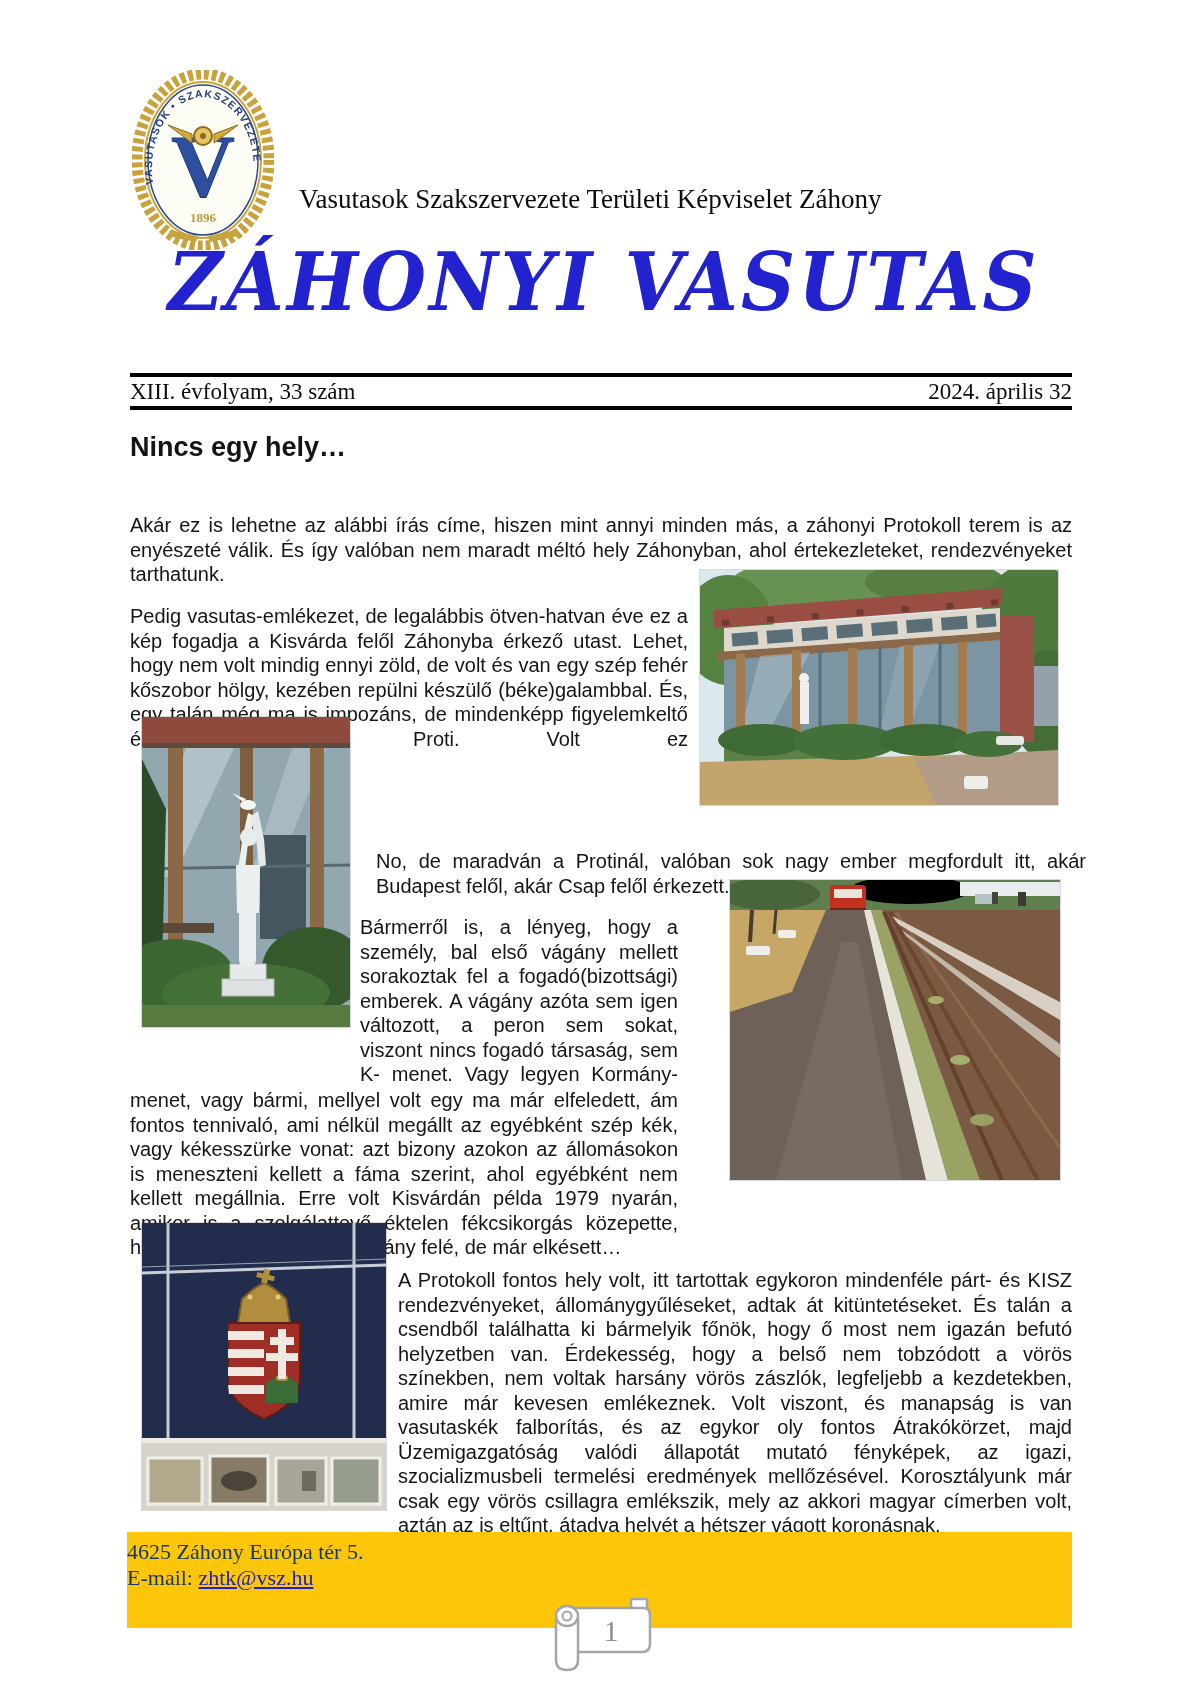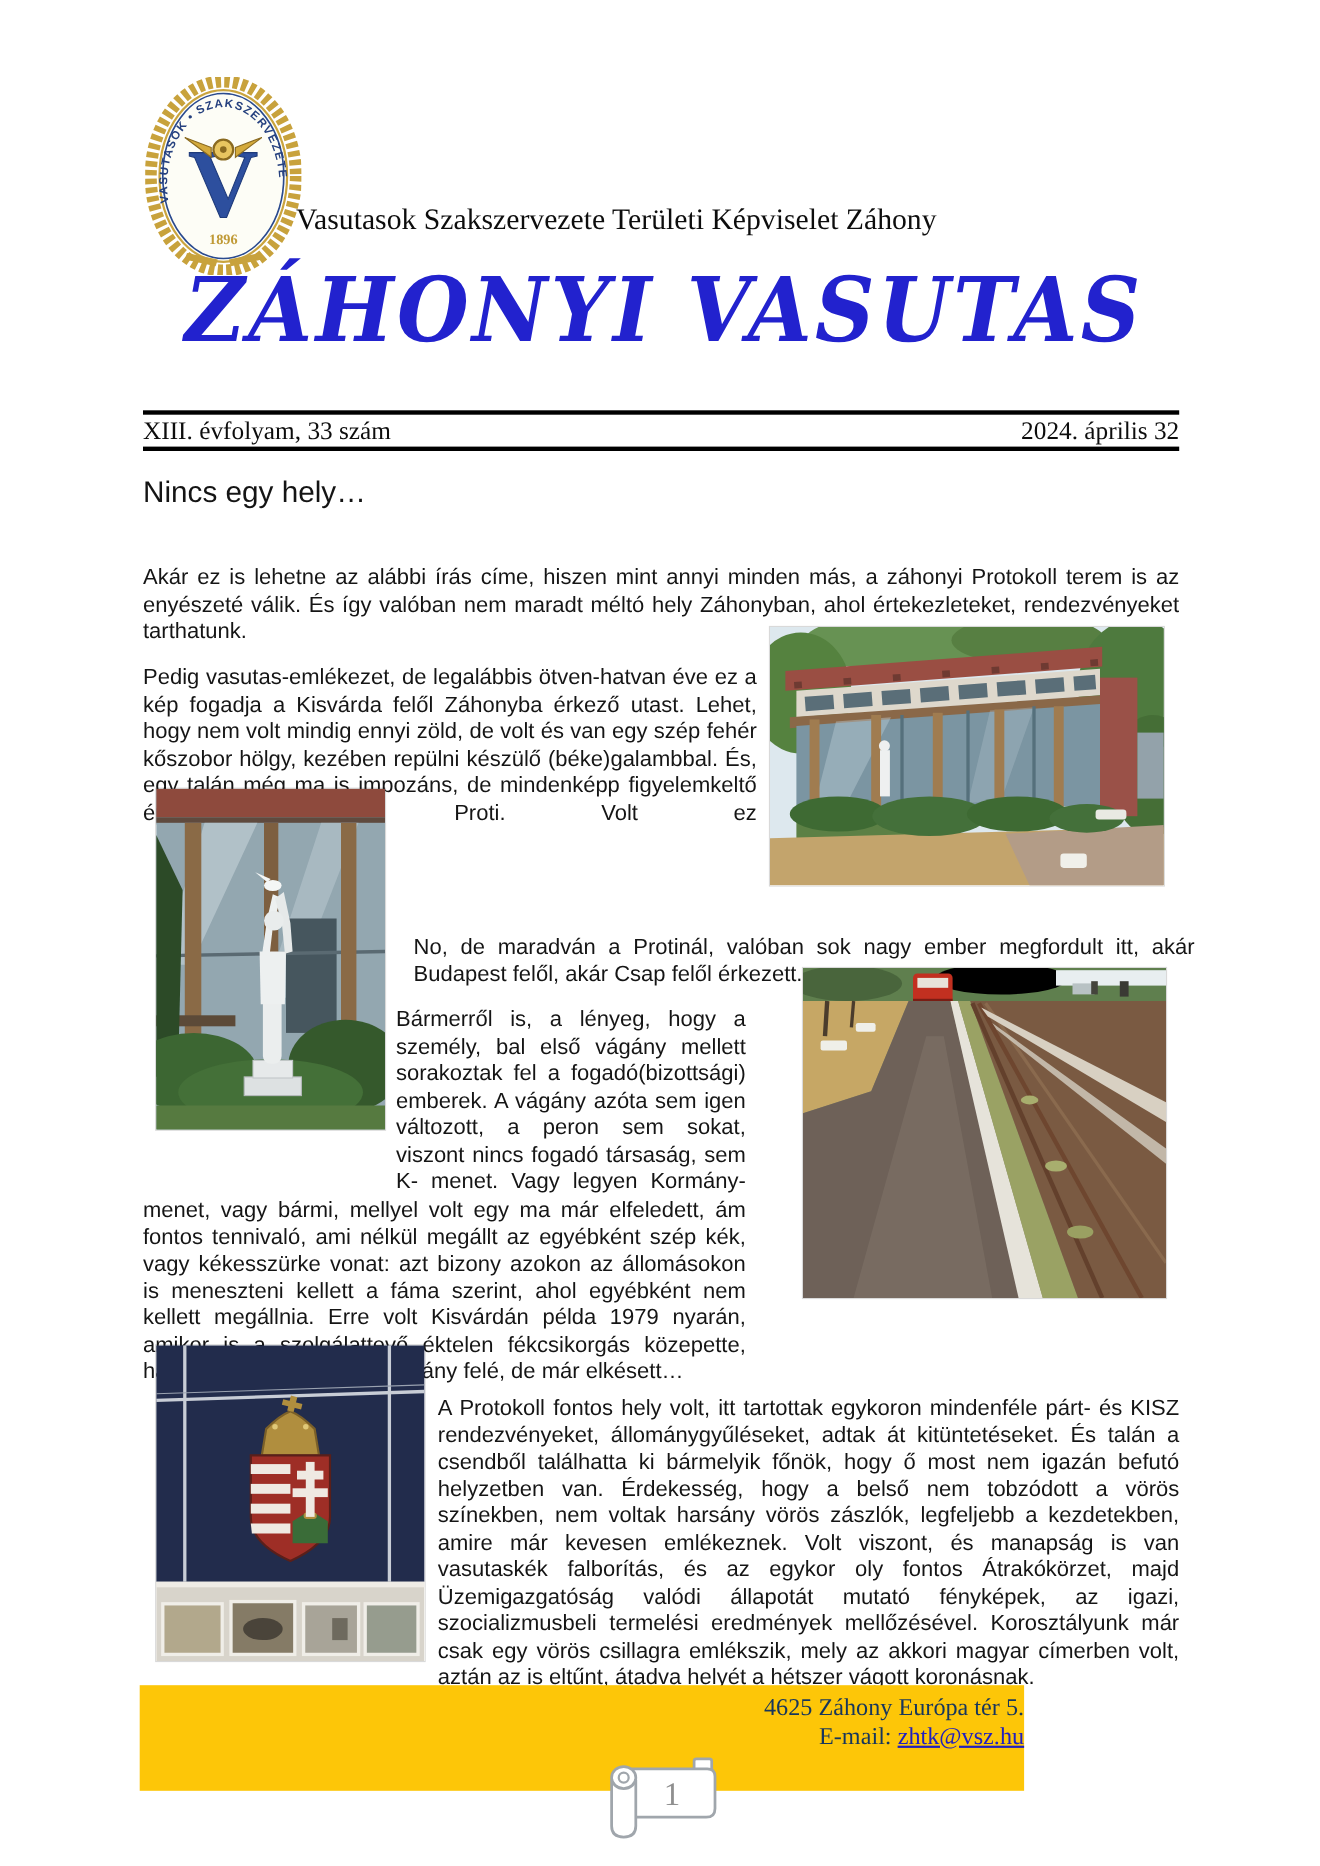--- a/index.html
+++ b/index.html
@@ -1,32 +1,32 @@
 <!DOCTYPE html>
 <html><head>
 <meta charset="utf-8">
 <style>
   html,body{margin:0;padding:0;background:#ffffff;}
   .page{position:relative;width:1200px;height:1696px;background:#ffffff;overflow:hidden;
         font-family:"Liberation Sans",sans-serif;color:#111;}
   .abs{position:absolute;}
   .serif{font-family:"Liberation Serif",serif;}
-  .org-line{left:269px;top:184px;font-size:27px;color:#0d0d0d;white-space:nowrap;}
+  .org-line{left:299px;top:184px;font-size:27px;color:#0d0d0d;white-space:nowrap;}
   .masthead{left:168px;top:238px;font-family:"DejaVu Serif",serif;font-style:italic;font-weight:bold;
             font-size:75px;letter-spacing:3px;color:#2222ce;white-space:nowrap;transform:scaleY(1.08);}
   .rule{left:130px;width:942px;height:4px;background:#000;}
   .issue-row{left:130px;top:379px;width:942px;display:flex;justify-content:space-between;
              font-size:23px;color:#0d0d0d;align-items:flex-end;}
-  .heading{left:130px;top:432px;font-size:27px;font-weight:normal;color:#141414;}
+  .heading{left:130px;top:432px;font-size:27px;font-weight:bold;color:#141414;}
   .btxt{font-size:20px;line-height:24.5px;text-align:justify;color:#151515;margin-top:39px;}
   .jl{text-align-last:justify;}
   .photo{box-shadow:0 0 0 1px rgba(0,0,0,.15);}
-  .footer{left:127px;top:1532px;width:804px;height:96px;background:#fdc608;
+  .footer{left:127px;top:1532px;width:945px;height:96px;background:#fdc608;
           font-family:"Liberation Serif",serif;font-size:22px;line-height:25.5px;
-          color:#17365d;text-align:right;padding-top:7px;box-sizing:border-box;}
+          color:#17365d;text-align:left;padding-top:7px;box-sizing:border-box;}
   .footer a{color:#2020c0;text-decoration:underline;}
   .scrollshape{left:545px;top:1596px;}
 </style>
 </head>
 <body>
 
 <div class="page">
 
   <svg class="abs" style="left:132px;top:70px" width="142" height="180" viewBox="0 0 142 180">
     <ellipse cx="71" cy="90" rx="66" ry="86" fill="none" stroke="#c8a23c" stroke-width="11" stroke-dasharray="5 3"></ellipse>

